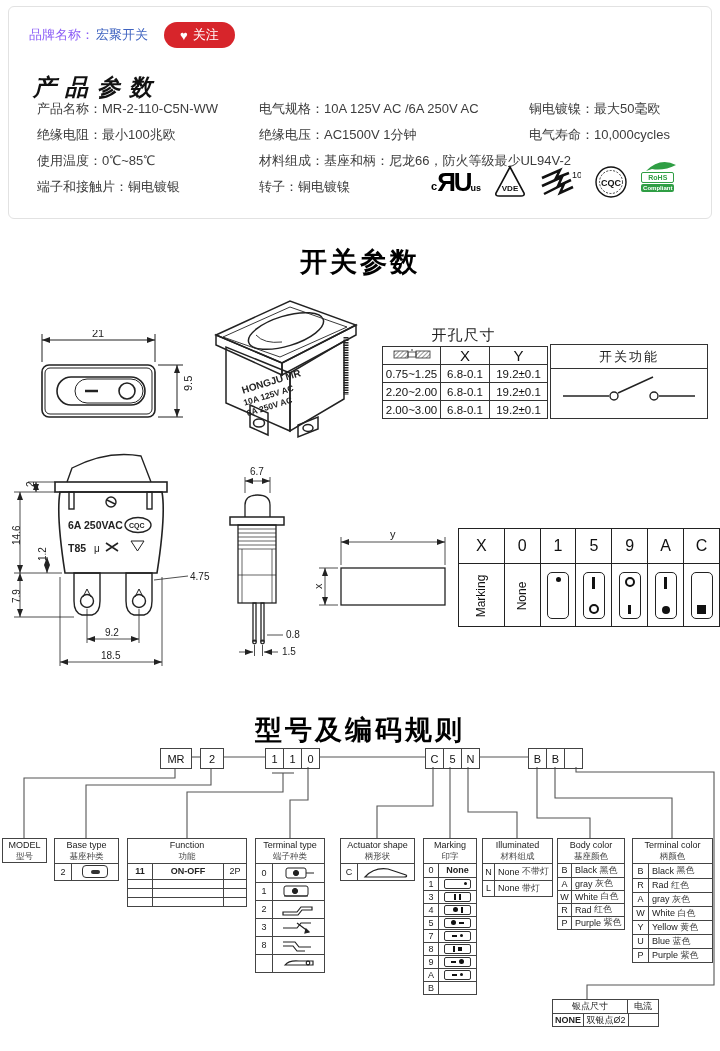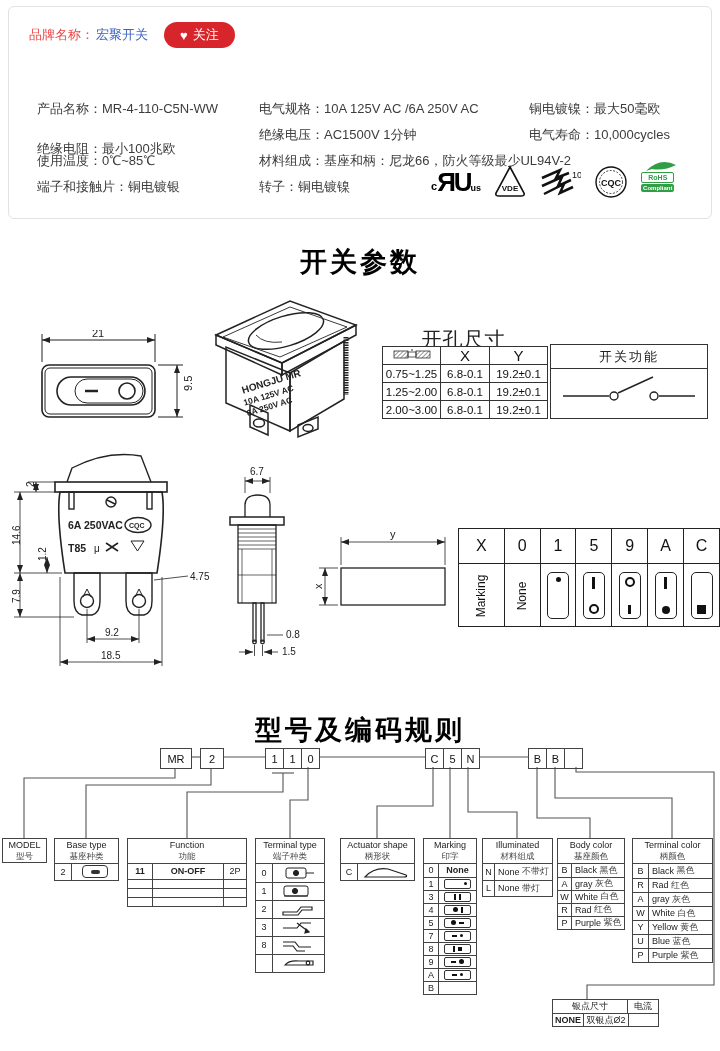--- a/index.html
+++ b/index.html
@@ -3,21 +3,21 @@
 <meta charset="utf-8">
 <style>
   html,body{margin:0;padding:0;background:#fff;}
   .page{position:relative;width:720px;height:1051px;background:#fff;
         font-family:"Liberation Sans",sans-serif;color:#333;overflow:hidden;}
   .abs{position:absolute;}
   
   .card{position:absolute;left:8px;top:6px;width:702px;height:211px;
         border:1px solid #e2e2e2;border-radius:6px;background:#fff;}
   .brand-row{position:absolute;left:20px;top:15px;display:flex;align-items:center;font-size:13px;}
-  .brand-label{color:#ef4444;}
+  .brand-label{color:#8b5cf6;}
   .brand-link{color:#3f63c0;margin-left:2px;cursor:pointer;}
   .follow-btn{margin-left:16px;background:#d7252b;color:#fff;border:none;border-radius:14px;
               height:26px;padding:0 16px;font-size:13px;display:flex;align-items:center;gap:5px;cursor:pointer;}
   .cal-title{position:absolute;left:24px;top:50px;font-family:"DejaVu Serif",serif;
              font-style:italic;font-weight:bold;font-size:23px;letter-spacing:9px;color:#111;}
   .pfield{position:absolute;font-size:13px;color:#3c3c3c;white-space:nowrap;}
   .certs{position:absolute;left:422px;top:158px;display:flex;align-items:center;gap:13px;}
   .ul-mark{display:flex;align-items:flex-end;color:#000;}
   .ul-c{font-size:11px;font-weight:bold;margin-bottom:3px;}
   .ul-big{font-size:26px;font-weight:bold;line-height:1;letter-spacing:-2px;}
@@ -25,21 +25,21 @@
   .rohs{display:flex;flex-direction:column;gap:1px;position:relative;}
   .rohs .r1{border:1px solid #2f9e44;color:#2f9e44;font-size:7px;font-weight:bold;
             padding:1px 3px;border-radius:2px;text-align:center;}
   .rohs .r2{background:#2f9e44;color:#fff;font-size:6px;font-weight:bold;
             padding:1px 2px;border-radius:2px;text-align:center;}
   
   .section-title{position:absolute;left:0;width:720px;text-align:center;
                  font-size:27px;font-weight:bold;color:#000;letter-spacing:3px;}
   
   .hole-title{position:absolute;left:382px;top:326px;width:163px;text-align:center;
-              font-size:20px;color:#222;letter-spacing:1px;}
+              font-size:15px;color:#222;letter-spacing:1px;}
   .dtable{position:absolute;border-collapse:collapse;background:#fff;}
   .dtable td{border:1px solid #333;text-align:center;color:#111;padding:0;}
   .hole-table td{height:17px;font-size:11.5px;}
   .func-box{position:absolute;left:550px;top:344px;width:156px;height:73px;border:1.5px solid #333;}
   .func-box .fb-title{height:23px;border-bottom:1.5px solid #333;text-align:center;
                       font-size:13px;letter-spacing:2px;line-height:23px;color:#222;}
   
   .xtable{position:absolute;left:458px;top:528px;border-collapse:collapse;}
   .xtable td{border:1.5px solid #222;width:33px;text-align:center;color:#111;}
   .xtable .xh{height:32px;font-size:16px;}
@@ -95,25 +95,26 @@
   <section class="card">
     <div class="brand-row">
       <span class="brand-label">品牌名称：</span>
       <a class="brand-link">宏聚开关</a>
       <button class="follow-btn">
         <span>♥</span>
         <span>关注</span>
       </button>
     </div>
 
-
-    <div class="pfield" style="left:28px;top:93px"><span>产品名称：</span><span>MR-4-110-C5N-WW</span></div>
+    <h1 class="cal-title">产品参数</h1>
+
+    <div class="pfield" style="left:28px;top:93px"><span>产品名称：</span><span>MR-2-110-C5N-WW</span></div>
     <div class="pfield" style="left:250px;top:93px"><span>电气规格：</span><span>10A 125V AC /6A 250V AC</span></div>
     <div class="pfield" style="left:520px;top:93px"><span>铜电镀镍：</span><span>最大50毫欧</span></div>
-    <div class="pfield" style="left:28px;top:133px"><span>绝缘电阻：</span><span>最小100兆欧</span></div>
+    <div class="pfield" style="left:28px;top:119px"><span>绝缘电阻：</span><span>最小100兆欧</span></div>
     <div class="pfield" style="left:250px;top:119px"><span>绝缘电压：</span><span>AC1500V 1分钟</span></div>
     <div class="pfield" style="left:520px;top:119px"><span>电气寿命：</span><span>10,000cycles</span></div>
     <div class="pfield" style="left:28px;top:145px"><span>使用温度：</span><span>0℃~85℃</span></div>
     <div class="pfield" style="left:250px;top:145px"><span>材料组成：</span><span>基座和柄：尼龙66，防火等级最少UL94V-2</span></div>
     <div class="pfield" style="left:28px;top:171px"><span>端子和接触片：</span><span>铜电镀银</span></div>
     <div class="pfield" style="left:250px;top:171px"><span>转子：</span><span>铜电镀镍</span></div>
 
     <div class="certs">
       <div class="ul-mark">
         <span class="ul-c">c</span>
@@ -213,21 +214,21 @@
       </td>
       <td style="width:48px;font-size:15px">X</td>
       <td style="width:57px;font-size:15px">Y</td>
     </tr>
     <tr>
       <td>0.75~1.25</td>
           <td>6.8-0.1</td>
           <td>19.2±0.1</td>
     </tr>
     <tr>
-      <td>1.25~2.00</td>
+      <td>2.20~2.00</td>
           <td>6.8-0.1</td>
           <td>19.2±0.1</td>
     </tr>
     <tr>
       <td>2.00~3.00</td>
           <td>6.8-0.1</td>
           <td>19.2±0.1</td>
     </tr>
   </tbody>
     </table>

